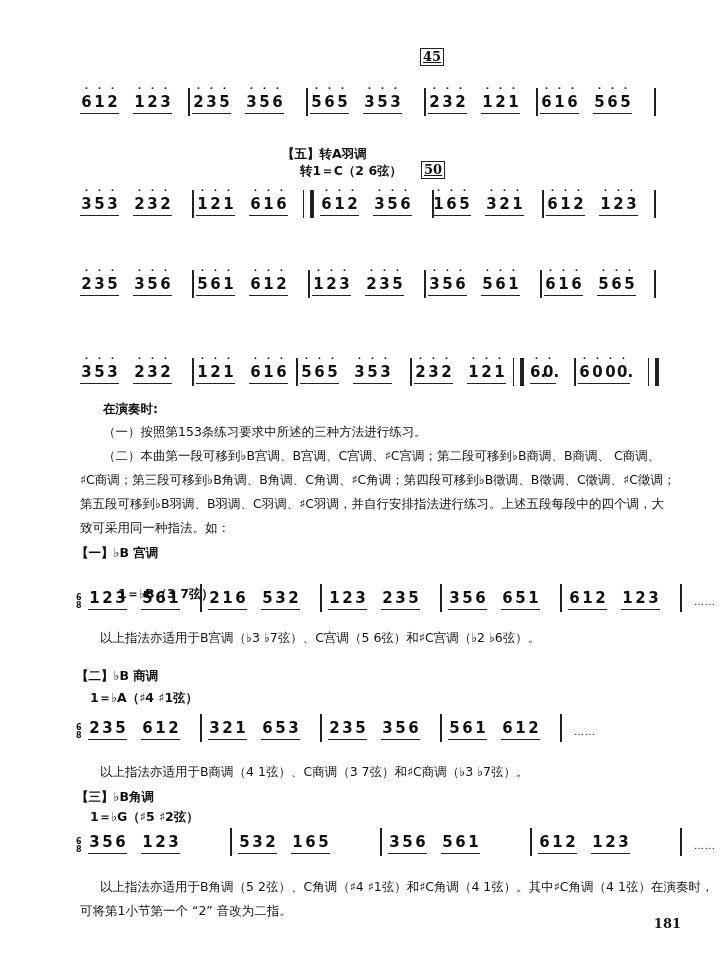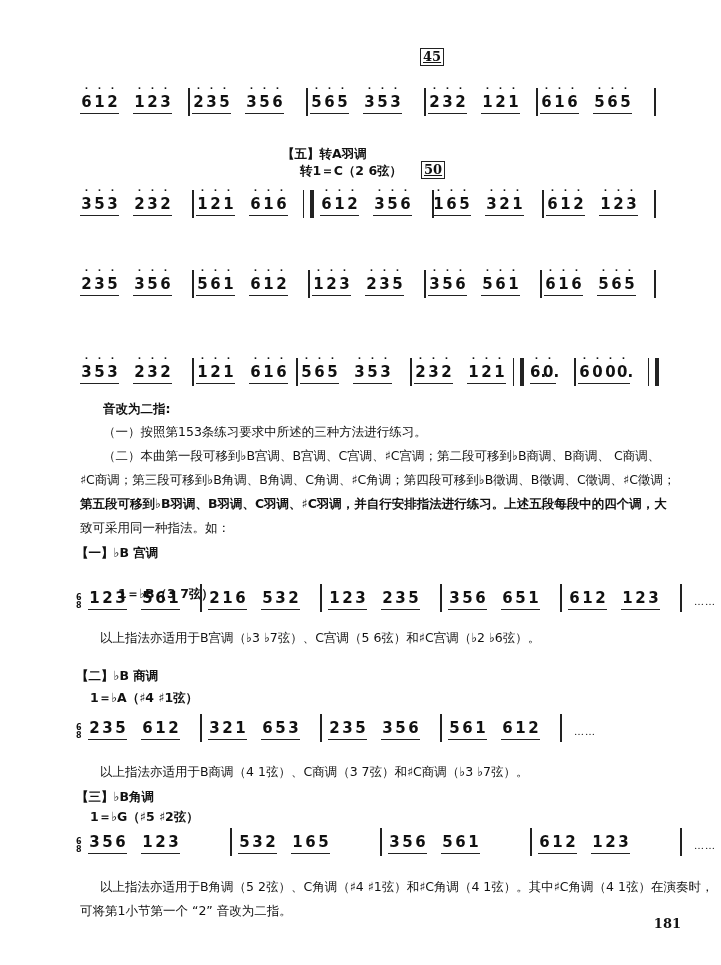--- a/index.html
+++ b/index.html
@@ -290,25 +290,25 @@
       </div>
     </div>
     <div class="bar" style="left: 192px; top: 358px; height: 28px;"></div>
     <div class="bar" style="left: 296px; top: 358px; height: 28px;"></div>
     <div class="bar" style="left: 410px; top: 358px; height: 28px;"></div>
     <div class="bar" style="left: 574px; top: 358px; height: 28px;"></div>
     <div class="dbar" style="left: 513px; top: 358px; height: 28px;"></div>
     <div class="dbar" style="left: 648px; top: 358px; height: 28px;"></div>
   </div>
 
-<div class="text bold" style="left:103px;top:397px;">音改为二指:</div>
+<div class="text bold" style="left:103px;top:397px;">在演奏时:</div>
 <div class="text" style="left:103px;top:420px;">（一）按照第153条练习要求中所述的三种方法进行练习。</div>
 <div class="text" style="left:103px;top:444px;">（二）本曲第一段可移到♭B宫调、B宫调、C宫调、♯C宫调；第二段可移到♭B商调、B商调、 C商调、</div>
 <div class="text" style="left:80px;top:468px;">♯C商调；第三段可移到♭B角调、B角调、C角调、♯C角调；第四段可移到♭B徵调、B徵调、C徵调、♯C徵调；</div>
-<div class="text" style="left:80px;top:492px;font-weight:bold;">第五段可移到♭B羽调、B羽调、C羽调、♯C羽调，并自行安排指法进行练习。上述五段每段中的四个调，大</div>
+<div class="text" style="left:80px;top:492px;">第五段可移到♭B羽调、B羽调、C羽调、♯C羽调，并自行安排指法进行练习。上述五段每段中的四个调，大</div>
 <div class="text" style="left:80px;top:516px;">致可采用同一种指法。如：</div>
 
 <div class="hdr" style="left:76px;top:545px;">【一】♭B 宫调</div>
 <div class="hdr" style="left:90px;top:586px;margin-left:28px;">1＝♭B（3 7弦）</div>
 <div id="ex0">
     <div class="timesig abs" style="left: 76px; top: 594px;">6<br>8</div>
     <div class="measure abs" style="left: 88px; top: 590px;">
       <div class="group ul">
         <div class="note">1</div>
         <div class="note">2</div>

